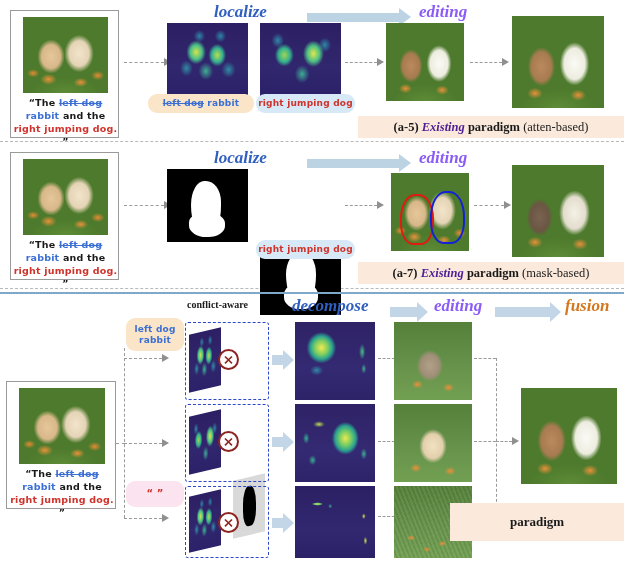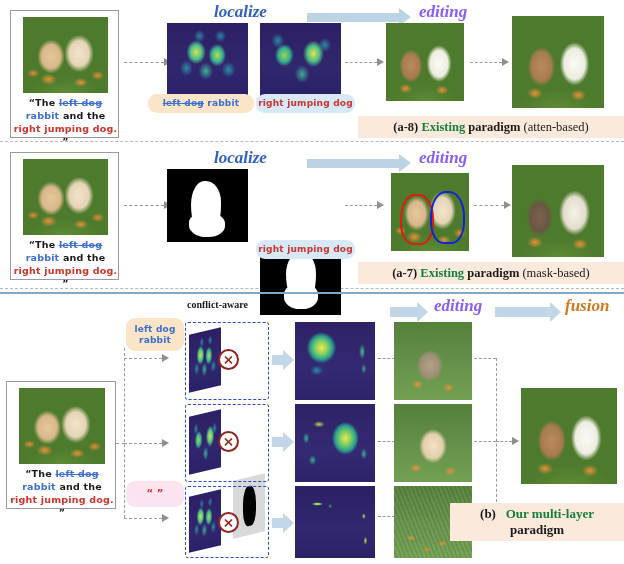--- a/index.html
+++ b/index.html
@@ -155,21 +155,21 @@
   
   .dline{position:absolute;border-top:1.6px dashed #9a9a9a;height:0;}
   .dvline{position:absolute;border-left:1.6px dashed #9a9a9a;width:0;}
   .dhead{position:absolute;width:0;height:0;border-top:4.5px solid transparent;
       border-bottom:4.5px solid transparent;border-left:7px solid #8f8f8f;}
 
   
   .foot{background:#fbeadc;font-family:"Liberation Serif",serif;color:#1a1a1a;
         display:flex;align-items:center;justify-content:center;text-align:center;}
   .foot b{font-weight:700;}
-  .foot .em{color:#15803d;font-weight:700;}
+  .foot .em{color:#4c1d95;font-weight:700;font-style:italic;}
 
   
   .dashbox{border:1.6px dashed #2c47c8;border-radius:3px;}
   .skew-l{transform:skewY(-13deg);}
   .skew-r{transform:skewY(-13deg);}
   .xmark{position:absolute;border:2px solid #8e2420;border-radius:50%;
          background:#fff;display:flex;align-items:center;justify-content:center;
          color:#8e2420;font-size:13px;font-weight:700;line-height:1;}
   .graycard{background:#d9d9d9;position:relative;overflow:hidden;}
   .graycard .mk{position:absolute;background:#000;}
@@ -213,21 +213,21 @@
   <div class="abs chip chip-blue hand t-red" style="left:256px;top:94px;width:99px;height:19px;font-size:9px;">right jumping dog</div>
 
   <div class="dline" style="left:345px;top:62px;width:32px;"></div>
   <div class="dhead" style="left:377px;top:58px;"></div>
   <div class="abs photo rabbits" style="left:386px;top:23px;width:78px;height:78px;"></div>
   <div class="dline" style="left:470px;top:62px;width:32px;"></div>
   <div class="dhead" style="left:502px;top:58px;"></div>
   <div class="abs photo rabbits" style="left:512px;top:16px;width:92px;height:92px;"></div>
 
   <div class="abs foot" style="left:358px;top:116px;width:266px;height:22px;font-size:12.5px;">
-    <b>(a-8)</b>
+    <b>(a-5)</b>
     <span>&nbsp;</span>
     <span class="em">Existing</span>
     <span>&nbsp;</span>
     <b>paradigm</b>
     <span>&nbsp;</span>
     <span>(atten-based)</span>
   </div>
 
   <div class="hsep" style="top:288px;"></div>
 
@@ -279,20 +279,21 @@
     <span class="em">Existing</span>
     <span>&nbsp;</span>
     <b>paradigm</b>
     <span>&nbsp;</span>
     <span>(mask-based)</span>
   </div>
 
   <div class="hsep2" style="top:292px;"></div>
 
   <div class="abs s-black" style="left:187px;top:299px;font-size:10px;font-weight:700;">conflict-aware</div>
+  <div class="abs stage s-blue" style="left:292px;top:296px;font-size:17px;">decompose</div>
   <div class="fatarrow" style="left:390px;top:302px;width:38px;height:20px;">
     <div class="shaft" style="width:27px;"></div>
       <div class="head" style="left:27px;"></div>
   </div>
   <div class="abs stage s-red" style="left:434px;top:296px;font-size:17px;">editing</div>
   <div class="fatarrow" style="left:495px;top:302px;width:66px;height:20px;">
     <div class="shaft" style="width:55px;"></div>
       <div class="head" style="left:55px;"></div>
   </div>
   <div class="abs stage s-orange" style="left:565px;top:296px;font-size:17px;">fusion</div>
@@ -370,21 +371,16 @@
   <div class="dline" style="left:474px;top:358px;width:22px;"></div>
   <div class="dline" style="left:474px;top:441px;width:22px;"></div>
   <div class="dline" style="left:474px;top:516px;width:22px;"></div>
   <div class="dvline" style="left:496px;top:358px;height:159px;"></div>
   <div class="dline" style="left:496px;top:441px;width:16px;"></div>
   <div class="dhead" style="left:512px;top:437px;"></div>
 
   <div class="abs photo rabbits" style="left:521px;top:388px;width:96px;height:96px;"></div>
 
   <div class="abs foot" style="left:450px;top:503px;width:174px;height:38px;font-size:13px;flex-direction:column;line-height:16px;">
-    <div>
-      <b>(b)</b>
-      <span>&nbsp;</span>
-      <span class="em">Our multi-layer</span>
-    </div>
     <div><b>paradigm</b></div>
   </div>
 
 </div>
 
 </body></html>

